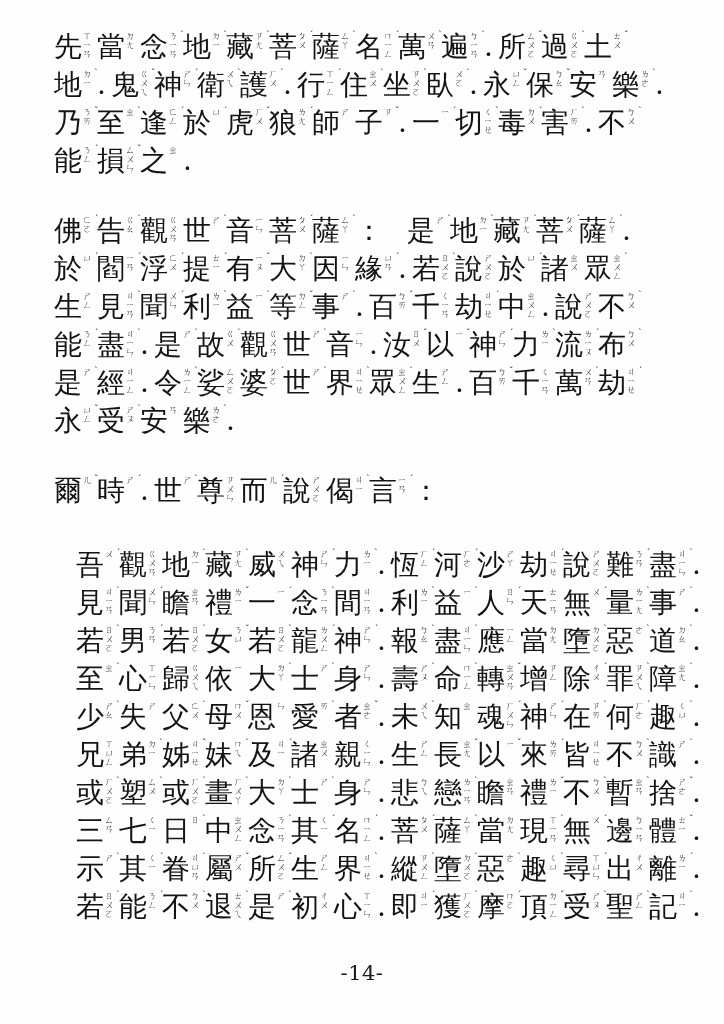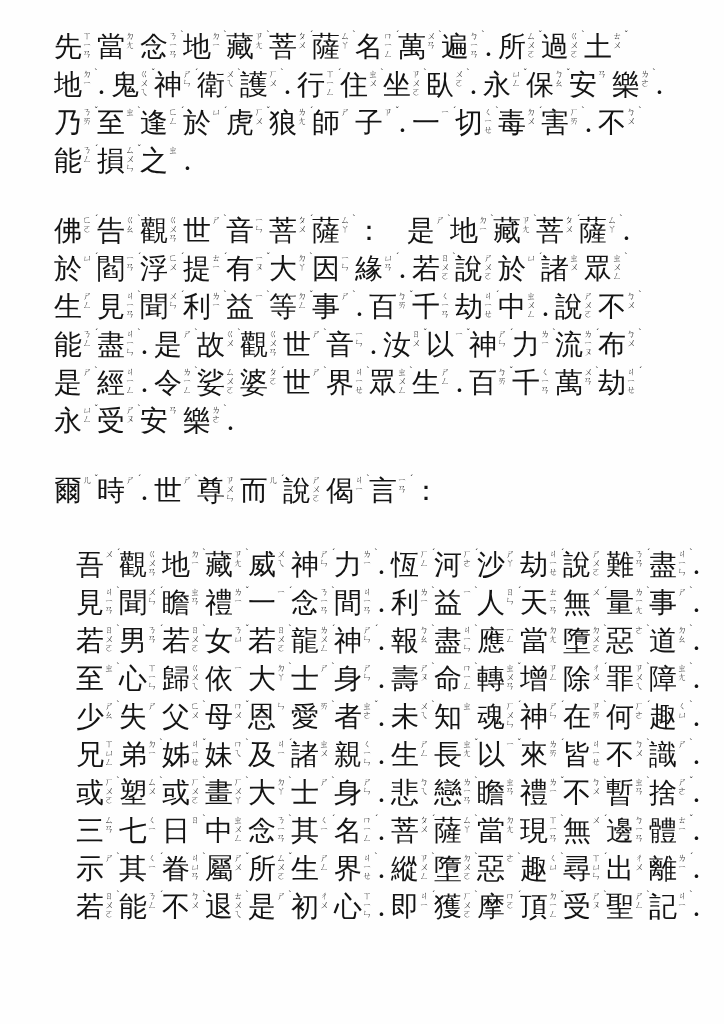--- a/index.html
+++ b/index.html
@@ -150,14 +150,15 @@
         <div class="line indent"><span class="ru"><span class="base">至</span><span class="zy"><span class="syl">ㄓ</span><span class="tone">ˋ</span></span></span><span class="ru"><span class="base">心</span><span class="zy"><span class="syl">ㄒ</span><span class="syl">ㄧ</span><span class="syl">ㄣ</span></span></span><span class="ru"><span class="base">歸</span><span class="zy"><span class="syl">ㄍ</span><span class="syl">ㄨ</span><span class="syl">ㄟ</span></span></span><span class="ru"><span class="base">依</span><span class="zy"><span class="syl">ㄧ</span></span></span><span class="ru"><span class="base">大</span><span class="zy"><span class="syl">ㄉ</span><span class="syl">ㄚ</span><span class="tone">ˋ</span></span></span><span class="ru"><span class="base">士</span><span class="zy"><span class="syl">ㄕ</span><span class="tone">ˋ</span></span></span><span class="ru"><span class="base">身</span><span class="zy"><span class="syl">ㄕ</span><span class="syl">ㄣ</span></span></span><span class="pc period">.</span><span class="ru"><span class="base">壽</span><span class="zy"><span class="syl">ㄕ</span><span class="syl">ㄡ</span><span class="tone">ˋ</span></span></span><span class="ru"><span class="base">命</span><span class="zy"><span class="syl">ㄇ</span><span class="syl">ㄧ</span><span class="syl">ㄥ</span><span class="tone">ˋ</span></span></span><span class="ru"><span class="base">轉</span><span class="zy"><span class="syl">ㄓ</span><span class="syl">ㄨ</span><span class="syl">ㄢ</span><span class="tone">ˇ</span></span></span><span class="ru"><span class="base">增</span><span class="zy"><span class="syl">ㄗ</span><span class="syl">ㄥ</span></span></span><span class="ru"><span class="base">除</span><span class="zy"><span class="syl">ㄔ</span><span class="syl">ㄨ</span><span class="tone">ˊ</span></span></span><span class="ru"><span class="base">罪</span><span class="zy"><span class="syl">ㄗ</span><span class="syl">ㄨ</span><span class="syl">ㄟ</span><span class="tone">ˋ</span></span></span><span class="ru"><span class="base">障</span><span class="zy"><span class="syl">ㄓ</span><span class="syl">ㄤ</span><span class="tone">ˋ</span></span></span><span class="pc period">.</span></div>
         <div class="line indent"><span class="ru"><span class="base">少</span><span class="zy"><span class="syl">ㄕ</span><span class="syl">ㄠ</span><span class="tone">ˋ</span></span></span><span class="ru"><span class="base">失</span><span class="zy"><span class="syl">ㄕ</span></span></span><span class="ru"><span class="base">父</span><span class="zy"><span class="syl">ㄈ</span><span class="syl">ㄨ</span><span class="tone">ˋ</span></span></span><span class="ru"><span class="base">母</span><span class="zy"><span class="syl">ㄇ</span><span class="syl">ㄨ</span><span class="tone">ˇ</span></span></span><span class="ru"><span class="base">恩</span><span class="zy"><span class="syl">ㄣ</span></span></span><span class="ru"><span class="base">愛</span><span class="zy"><span class="syl">ㄞ</span><span class="tone">ˋ</span></span></span><span class="ru"><span class="base">者</span><span class="zy"><span class="syl">ㄓ</span><span class="syl">ㄜ</span><span class="tone">ˇ</span></span></span><span class="pc period">.</span><span class="ru"><span class="base">未</span><span class="zy"><span class="syl">ㄨ</span><span class="syl">ㄟ</span><span class="tone">ˋ</span></span></span><span class="ru"><span class="base">知</span><span class="zy"><span class="syl">ㄓ</span></span></span><span class="ru"><span class="base">魂</span><span class="zy"><span class="syl">ㄏ</span><span class="syl">ㄨ</span><span class="syl">ㄣ</span><span class="tone">ˊ</span></span></span><span class="ru"><span class="base">神</span><span class="zy"><span class="syl">ㄕ</span><span class="syl">ㄣ</span><span class="tone">ˊ</span></span></span><span class="ru"><span class="base">在</span><span class="zy"><span class="syl">ㄗ</span><span class="syl">ㄞ</span><span class="tone">ˋ</span></span></span><span class="ru"><span class="base">何</span><span class="zy"><span class="syl">ㄏ</span><span class="syl">ㄜ</span><span class="tone">ˊ</span></span></span><span class="ru"><span class="base">趣</span><span class="zy"><span class="syl">ㄑ</span><span class="syl">ㄩ</span><span class="tone">ˋ</span></span></span><span class="pc period">.</span></div>
         <div class="line indent"><span class="ru"><span class="base">兄</span><span class="zy"><span class="syl">ㄒ</span><span class="syl">ㄩ</span><span class="syl">ㄥ</span></span></span><span class="ru"><span class="base">弟</span><span class="zy"><span class="syl">ㄉ</span><span class="syl">ㄧ</span><span class="tone">ˋ</span></span></span><span class="ru"><span class="base">姊</span><span class="zy"><span class="syl">ㄐ</span><span class="syl">ㄧ</span><span class="syl">ㄝ</span><span class="tone">ˇ</span></span></span><span class="ru"><span class="base">妹</span><span class="zy"><span class="syl">ㄇ</span><span class="syl">ㄟ</span><span class="tone">ˋ</span></span></span><span class="ru"><span class="base">及</span><span class="zy"><span class="syl">ㄐ</span><span class="syl">ㄧ</span><span class="tone">ˊ</span></span></span><span class="ru"><span class="base">諸</span><span class="zy"><span class="syl">ㄓ</span><span class="syl">ㄨ</span></span></span><span class="ru"><span class="base">親</span><span class="zy"><span class="syl">ㄑ</span><span class="syl">ㄧ</span><span class="syl">ㄣ</span></span></span><span class="pc period">.</span><span class="ru"><span class="base">生</span><span class="zy"><span class="syl">ㄕ</span><span class="syl">ㄥ</span></span></span><span class="ru"><span class="base">長</span><span class="zy"><span class="syl">ㄓ</span><span class="syl">ㄤ</span><span class="tone">ˇ</span></span></span><span class="ru"><span class="base">以</span><span class="zy"><span class="syl">ㄧ</span><span class="tone">ˇ</span></span></span><span class="ru"><span class="base">來</span><span class="zy"><span class="syl">ㄌ</span><span class="syl">ㄞ</span><span class="tone">ˊ</span></span></span><span class="ru"><span class="base">皆</span><span class="zy"><span class="syl">ㄐ</span><span class="syl">ㄧ</span><span class="syl">ㄝ</span></span></span><span class="ru"><span class="base">不</span><span class="zy"><span class="syl">ㄅ</span><span class="syl">ㄨ</span><span class="tone">ˋ</span></span></span><span class="ru"><span class="base">識</span><span class="zy"><span class="syl">ㄕ</span><span class="tone">ˋ</span></span></span><span class="pc period">.</span></div>
         <div class="line indent"><span class="ru"><span class="base">或</span><span class="zy"><span class="syl">ㄏ</span><span class="syl">ㄨ</span><span class="syl">ㄛ</span><span class="tone">ˋ</span></span></span><span class="ru"><span class="base">塑</span><span class="zy"><span class="syl">ㄙ</span><span class="syl">ㄨ</span><span class="tone">ˋ</span></span></span><span class="ru"><span class="base">或</span><span class="zy"><span class="syl">ㄏ</span><span class="syl">ㄨ</span><span class="syl">ㄛ</span><span class="tone">ˋ</span></span></span><span class="ru"><span class="base">畫</span><span class="zy"><span class="syl">ㄏ</span><span class="syl">ㄨ</span><span class="syl">ㄚ</span><span class="tone">ˋ</span></span></span><span class="ru"><span class="base">大</span><span class="zy"><span class="syl">ㄉ</span><span class="syl">ㄚ</span><span class="tone">ˋ</span></span></span><span class="ru"><span class="base">士</span><span class="zy"><span class="syl">ㄕ</span><span class="tone">ˋ</span></span></span><span class="ru"><span class="base">身</span><span class="zy"><span class="syl">ㄕ</span><span class="syl">ㄣ</span></span></span><span class="pc period">.</span><span class="ru"><span class="base">悲</span><span class="zy"><span class="syl">ㄅ</span><span class="syl">ㄟ</span></span></span><span class="ru"><span class="base">戀</span><span class="zy"><span class="syl">ㄌ</span><span class="syl">ㄧ</span><span class="syl">ㄢ</span><span class="tone">ˋ</span></span></span><span class="ru"><span class="base">瞻</span><span class="zy"><span class="syl">ㄓ</span><span class="syl">ㄢ</span></span></span><span class="ru"><span class="base">禮</span><span class="zy"><span class="syl">ㄌ</span><span class="syl">ㄧ</span><span class="tone">ˇ</span></span></span><span class="ru"><span class="base">不</span><span class="zy"><span class="syl">ㄅ</span><span class="syl">ㄨ</span><span class="tone">ˋ</span></span></span><span class="ru"><span class="base">暫</span><span class="zy"><span class="syl">ㄓ</span><span class="syl">ㄢ</span><span class="tone">ˋ</span></span></span><span class="ru"><span class="base">捨</span><span class="zy"><span class="syl">ㄕ</span><span class="syl">ㄜ</span><span class="tone">ˇ</span></span></span><span class="pc period">.</span></div>
         <div class="line indent"><span class="ru"><span class="base">三</span><span class="zy"><span class="syl">ㄙ</span><span class="syl">ㄢ</span></span></span><span class="ru"><span class="base">七</span><span class="zy"><span class="syl">ㄑ</span><span class="syl">ㄧ</span></span></span><span class="ru"><span class="base">日</span><span class="zy"><span class="syl">ㄖ</span><span class="tone">ˋ</span></span></span><span class="ru"><span class="base">中</span><span class="zy"><span class="syl">ㄓ</span><span class="syl">ㄨ</span><span class="syl">ㄥ</span></span></span><span class="ru"><span class="base">念</span><span class="zy"><span class="syl">ㄋ</span><span class="syl">ㄧ</span><span class="syl">ㄢ</span><span class="tone">ˋ</span></span></span><span class="ru"><span class="base">其</span><span class="zy"><span class="syl">ㄑ</span><span class="syl">ㄧ</span><span class="tone">ˊ</span></span></span><span class="ru"><span class="base">名</span><span class="zy"><span class="syl">ㄇ</span><span class="syl">ㄧ</span><span class="syl">ㄥ</span><span class="tone">ˊ</span></span></span><span class="pc period">.</span><span class="ru"><span class="base">菩</span><span class="zy"><span class="syl">ㄆ</span><span class="syl">ㄨ</span><span class="tone">ˊ</span></span></span><span class="ru"><span class="base">薩</span><span class="zy"><span class="syl">ㄙ</span><span class="syl">ㄚ</span><span class="tone">ˋ</span></span></span><span class="ru"><span class="base">當</span><span class="zy"><span class="syl">ㄉ</span><span class="syl">ㄤ</span></span></span><span class="ru"><span class="base">現</span><span class="zy"><span class="syl">ㄒ</span><span class="syl">ㄧ</span><span class="syl">ㄢ</span><span class="tone">ˋ</span></span></span><span class="ru"><span class="base">無</span><span class="zy"><span class="syl">ㄨ</span><span class="tone">ˊ</span></span></span><span class="ru"><span class="base">邊</span><span class="zy"><span class="syl">ㄅ</span><span class="syl">ㄧ</span><span class="syl">ㄢ</span></span></span><span class="ru"><span class="base">體</span><span class="zy"><span class="syl">ㄊ</span><span class="syl">ㄧ</span><span class="tone">ˇ</span></span></span><span class="pc period">.</span></div>
         <div class="line indent"><span class="ru"><span class="base">示</span><span class="zy"><span class="syl">ㄕ</span><span class="tone">ˋ</span></span></span><span class="ru"><span class="base">其</span><span class="zy"><span class="syl">ㄑ</span><span class="syl">ㄧ</span><span class="tone">ˊ</span></span></span><span class="ru"><span class="base">眷</span><span class="zy"><span class="syl">ㄐ</span><span class="syl">ㄩ</span><span class="syl">ㄢ</span><span class="tone">ˋ</span></span></span><span class="ru"><span class="base">屬</span><span class="zy"><span class="syl">ㄕ</span><span class="syl">ㄨ</span><span class="tone">ˇ</span></span></span><span class="ru"><span class="base">所</span><span class="zy"><span class="syl">ㄙ</span><span class="syl">ㄨ</span><span class="syl">ㄛ</span><span class="tone">ˇ</span></span></span><span class="ru"><span class="base">生</span><span class="zy"><span class="syl">ㄕ</span><span class="syl">ㄥ</span></span></span><span class="ru"><span class="base">界</span><span class="zy"><span class="syl">ㄐ</span><span class="syl">ㄧ</span><span class="syl">ㄝ</span><span class="tone">ˋ</span></span></span><span class="pc period">.</span><span class="ru"><span class="base">縱</span><span class="zy"><span class="syl">ㄗ</span><span class="syl">ㄨ</span><span class="syl">ㄥ</span><span class="tone">ˋ</span></span></span><span class="ru"><span class="base">墮</span><span class="zy"><span class="syl">ㄉ</span><span class="syl">ㄨ</span><span class="syl">ㄛ</span><span class="tone">ˋ</span></span></span><span class="ru"><span class="base">惡</span><span class="zy"><span class="syl">ㄜ</span><span class="tone">ˋ</span></span></span><span class="ru"><span class="base">趣</span><span class="zy"><span class="syl">ㄑ</span><span class="syl">ㄩ</span><span class="tone">ˋ</span></span></span><span class="ru"><span class="base">尋</span><span class="zy"><span class="syl">ㄒ</span><span class="syl">ㄩ</span><span class="syl">ㄣ</span><span class="tone">ˊ</span></span></span><span class="ru"><span class="base">出</span><span class="zy"><span class="syl">ㄔ</span><span class="syl">ㄨ</span></span></span><span class="ru"><span class="base">離</span><span class="zy"><span class="syl">ㄌ</span><span class="syl">ㄧ</span><span class="tone">ˊ</span></span></span><span class="pc period">.</span></div>
         <div class="line indent"><span class="ru"><span class="base">若</span><span class="zy"><span class="syl">ㄖ</span><span class="syl">ㄨ</span><span class="syl">ㄛ</span><span class="tone">ˋ</span></span></span><span class="ru"><span class="base">能</span><span class="zy"><span class="syl">ㄋ</span><span class="syl">ㄥ</span><span class="tone">ˊ</span></span></span><span class="ru"><span class="base">不</span><span class="zy"><span class="syl">ㄅ</span><span class="syl">ㄨ</span><span class="tone">ˋ</span></span></span><span class="ru"><span class="base">退</span><span class="zy"><span class="syl">ㄊ</span><span class="syl">ㄨ</span><span class="syl">ㄟ</span><span class="tone">ˋ</span></span></span><span class="ru"><span class="base">是</span><span class="zy"><span class="syl">ㄕ</span><span class="tone">ˋ</span></span></span><span class="ru"><span class="base">初</span><span class="zy"><span class="syl">ㄔ</span><span class="syl">ㄨ</span></span></span><span class="ru"><span class="base">心</span><span class="zy"><span class="syl">ㄒ</span><span class="syl">ㄧ</span><span class="syl">ㄣ</span></span></span><span class="pc period">.</span><span class="ru"><span class="base">即</span><span class="zy"><span class="syl">ㄐ</span><span class="syl">ㄧ</span><span class="tone">ˊ</span></span></span><span class="ru"><span class="base">獲</span><span class="zy"><span class="syl">ㄏ</span><span class="syl">ㄨ</span><span class="syl">ㄛ</span><span class="tone">ˋ</span></span></span><span class="ru"><span class="base">摩</span><span class="zy"><span class="syl">ㄇ</span><span class="syl">ㄛ</span><span class="tone">ˊ</span></span></span><span class="ru"><span class="base">頂</span><span class="zy"><span class="syl">ㄉ</span><span class="syl">ㄧ</span><span class="syl">ㄥ</span><span class="tone">ˇ</span></span></span><span class="ru"><span class="base">受</span><span class="zy"><span class="syl">ㄕ</span><span class="syl">ㄡ</span><span class="tone">ˋ</span></span></span><span class="ru"><span class="base">聖</span><span class="zy"><span class="syl">ㄕ</span><span class="syl">ㄥ</span><span class="tone">ˋ</span></span></span><span class="ru"><span class="base">記</span><span class="zy"><span class="syl">ㄐ</span><span class="syl">ㄧ</span><span class="tone">ˋ</span></span></span><span class="pc period">.</span></div>
       </div>
     </div>
 
+  <div class="page-number">-14-</div>
 
 </div>
 
 </body></html>

